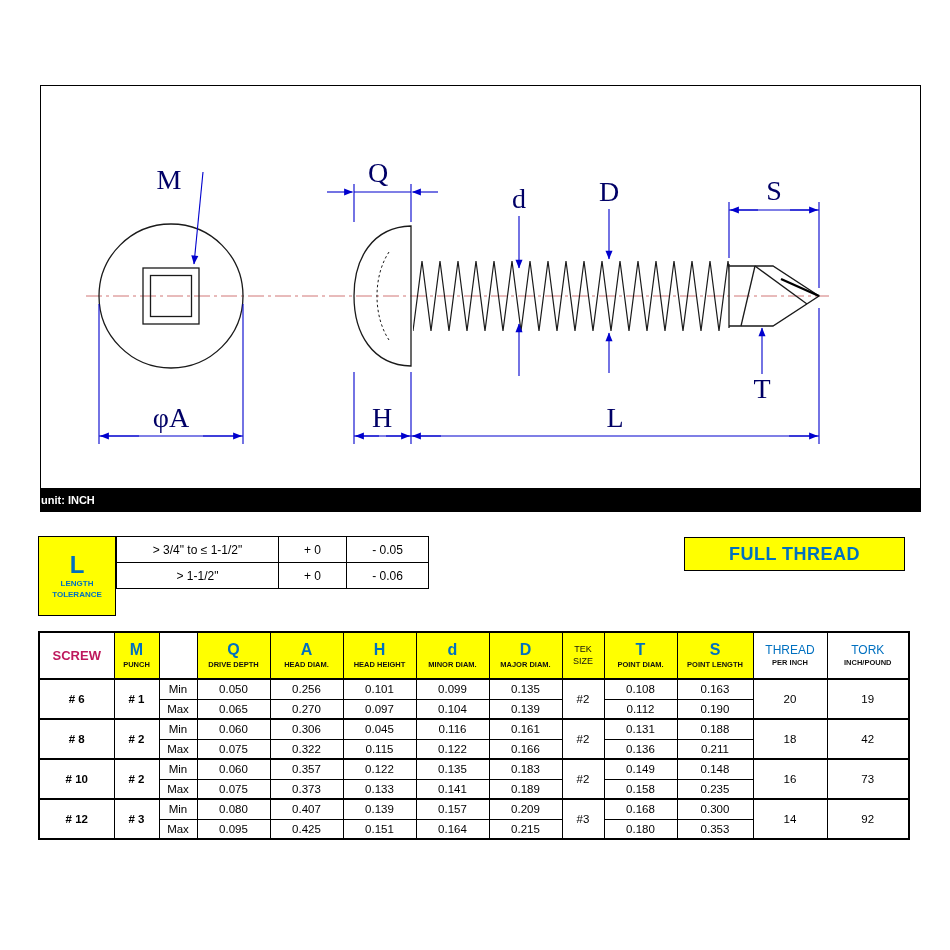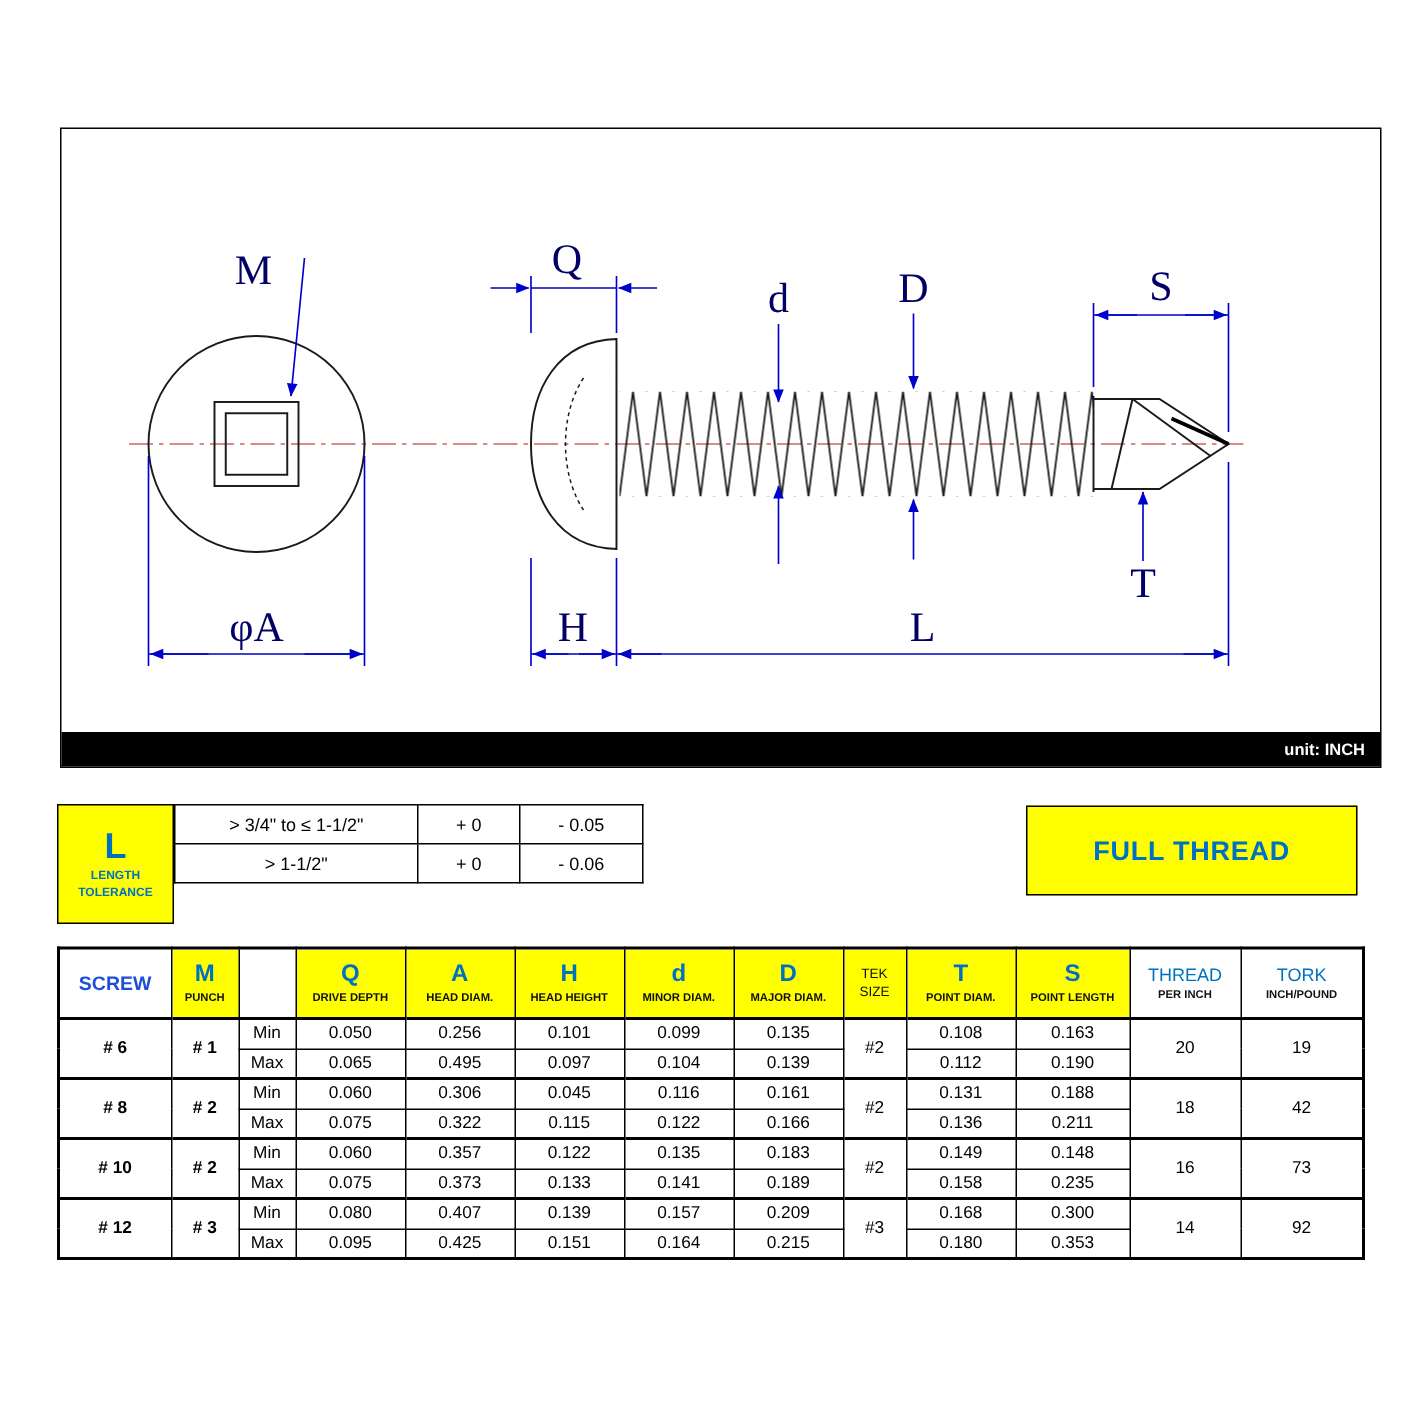--- a/index.html
+++ b/index.html
@@ -2,49 +2,49 @@
 <html><head>
 <meta charset="utf-8">
 <style>
   *{margin:0;padding:0;box-sizing:border-box}
   html,body{width:950px;height:950px;background:#fff;font-family:"Liberation Sans",sans-serif;overflow:hidden}
   .page{position:relative;width:950px;height:950px}
 
   
   .drawing-box{position:absolute;left:40px;top:85px;width:881px;height:427px;border:1px solid #000;background:#fff}
   .unit-bar{position:absolute;left:0;right:0;bottom:0;height:23px;background:#000;color:#fff;
-            font-size:11px;font-weight:bold;display:flex;align-items:center;justify-content:flex-end;padding-right:10px}
+            font-size:11px;font-weight:bold;display:flex;align-items:center;padding-right:10px}
   svg .ol{stroke:#1a1a1a;stroke-width:1.3;fill:none}
   svg .hid{stroke:#1a1a1a;stroke-width:1;fill:none;stroke-dasharray:2.5 2.5}
   svg .dim{stroke:#0000CD;stroke-width:1.1;fill:none}
   svg .cl{stroke:#cc6666;stroke-width:0.9;fill:none;stroke-dasharray:16 4 3 4}
   svg .lbl{font-family:"Liberation Serif",serif;font-size:28px;fill:#000066}
 
   
   .tol-wrap{position:absolute;left:38px;top:536px;display:flex;align-items:flex-start}
   .tol-head{width:78px;height:80px;background:#FFFF00;border:1px solid #000;display:flex;flex-direction:column;
             align-items:center;justify-content:center;color:#0070C0;text-align:center}
   .tol-letter{font-size:24px;font-weight:bold;line-height:1.1}
   .tol-sub{font-size:8px;font-weight:bold;line-height:1.4}
   table.tol{border-collapse:collapse;background:#fff}
   table.tol td{border:1px solid #000;height:26px;text-align:center;font-size:12px;color:#000;padding:0 4px}
   .tc-range{width:162px}.tc-plus{width:68px}.tc-minus{width:82px}
 
   
-  .full-thread{position:absolute;left:684px;top:537px;width:221px;height:60px;background:#FFFF00;border:1px solid #000;
+  .full-thread{position:absolute;left:684px;top:537px;width:221px;height:34px;background:#FFFF00;border:1px solid #000;
                display:flex;align-items:center;justify-content:center;color:#0070C0;font-weight:bold;font-size:18px;letter-spacing:.5px}
 
   
   table.spec{position:absolute;left:38px;top:631px;border-collapse:collapse;table-layout:fixed;border:2px solid #000}
   table.spec th,table.spec td{border:1px solid #000;text-align:center;vertical-align:middle;overflow:hidden}
   table.spec thead th{height:47px;background:#FFFF00;padding:0}
   table.spec thead th.white{background:#fff}
   .hmain{color:#0070C0;font-size:16px;font-weight:bold;line-height:1.15}
   .hmain2{color:#0070C0;font-size:12px;font-weight:normal;line-height:1.2}
-  .hscrew{color:#1d4ed8;font-size:13px;font-weight:bold}
+  .hscrew{color:#be185d;font-size:13px;font-weight:bold}
   .hsub{color:#111;font-size:7.5px;font-weight:bold;line-height:1.3}
   .tekline{color:#111;font-size:9px;font-weight:normal;line-height:1.3}
   table.spec td{height:20px;font-size:11.5px;color:#000;background:#fff}
   td.screw{font-weight:bold;font-size:12px}
   td.punch{font-weight:bold;font-size:11px}
   td.mm{font-size:10px}
   td.big{font-size:12px}
   tr.gtop td{border-top:2px solid #000}
 </style>
 </head>
@@ -263,21 +263,21 @@
         <td>0.135</td>
         <td rowspan="2">#2</td>
         <td>0.108</td>
         <td>0.163</td>
         <td class="big" rowspan="2">20</td>
         <td class="big" rowspan="2">19</td>
       </tr>
       <tr>
         <td class="mm">Max</td>
         <td>0.065</td>
-        <td>0.495</td>
+        <td>0.270</td>
         <td>0.097</td>
         <td>0.104</td>
         <td>0.139</td>
         <td>0.112</td>
         <td>0.190</td>
       </tr>
 
       <tr class="gtop">
         <td class="screw" rowspan="2"># 8</td>
         <td class="punch" rowspan="2"># 2</td>

